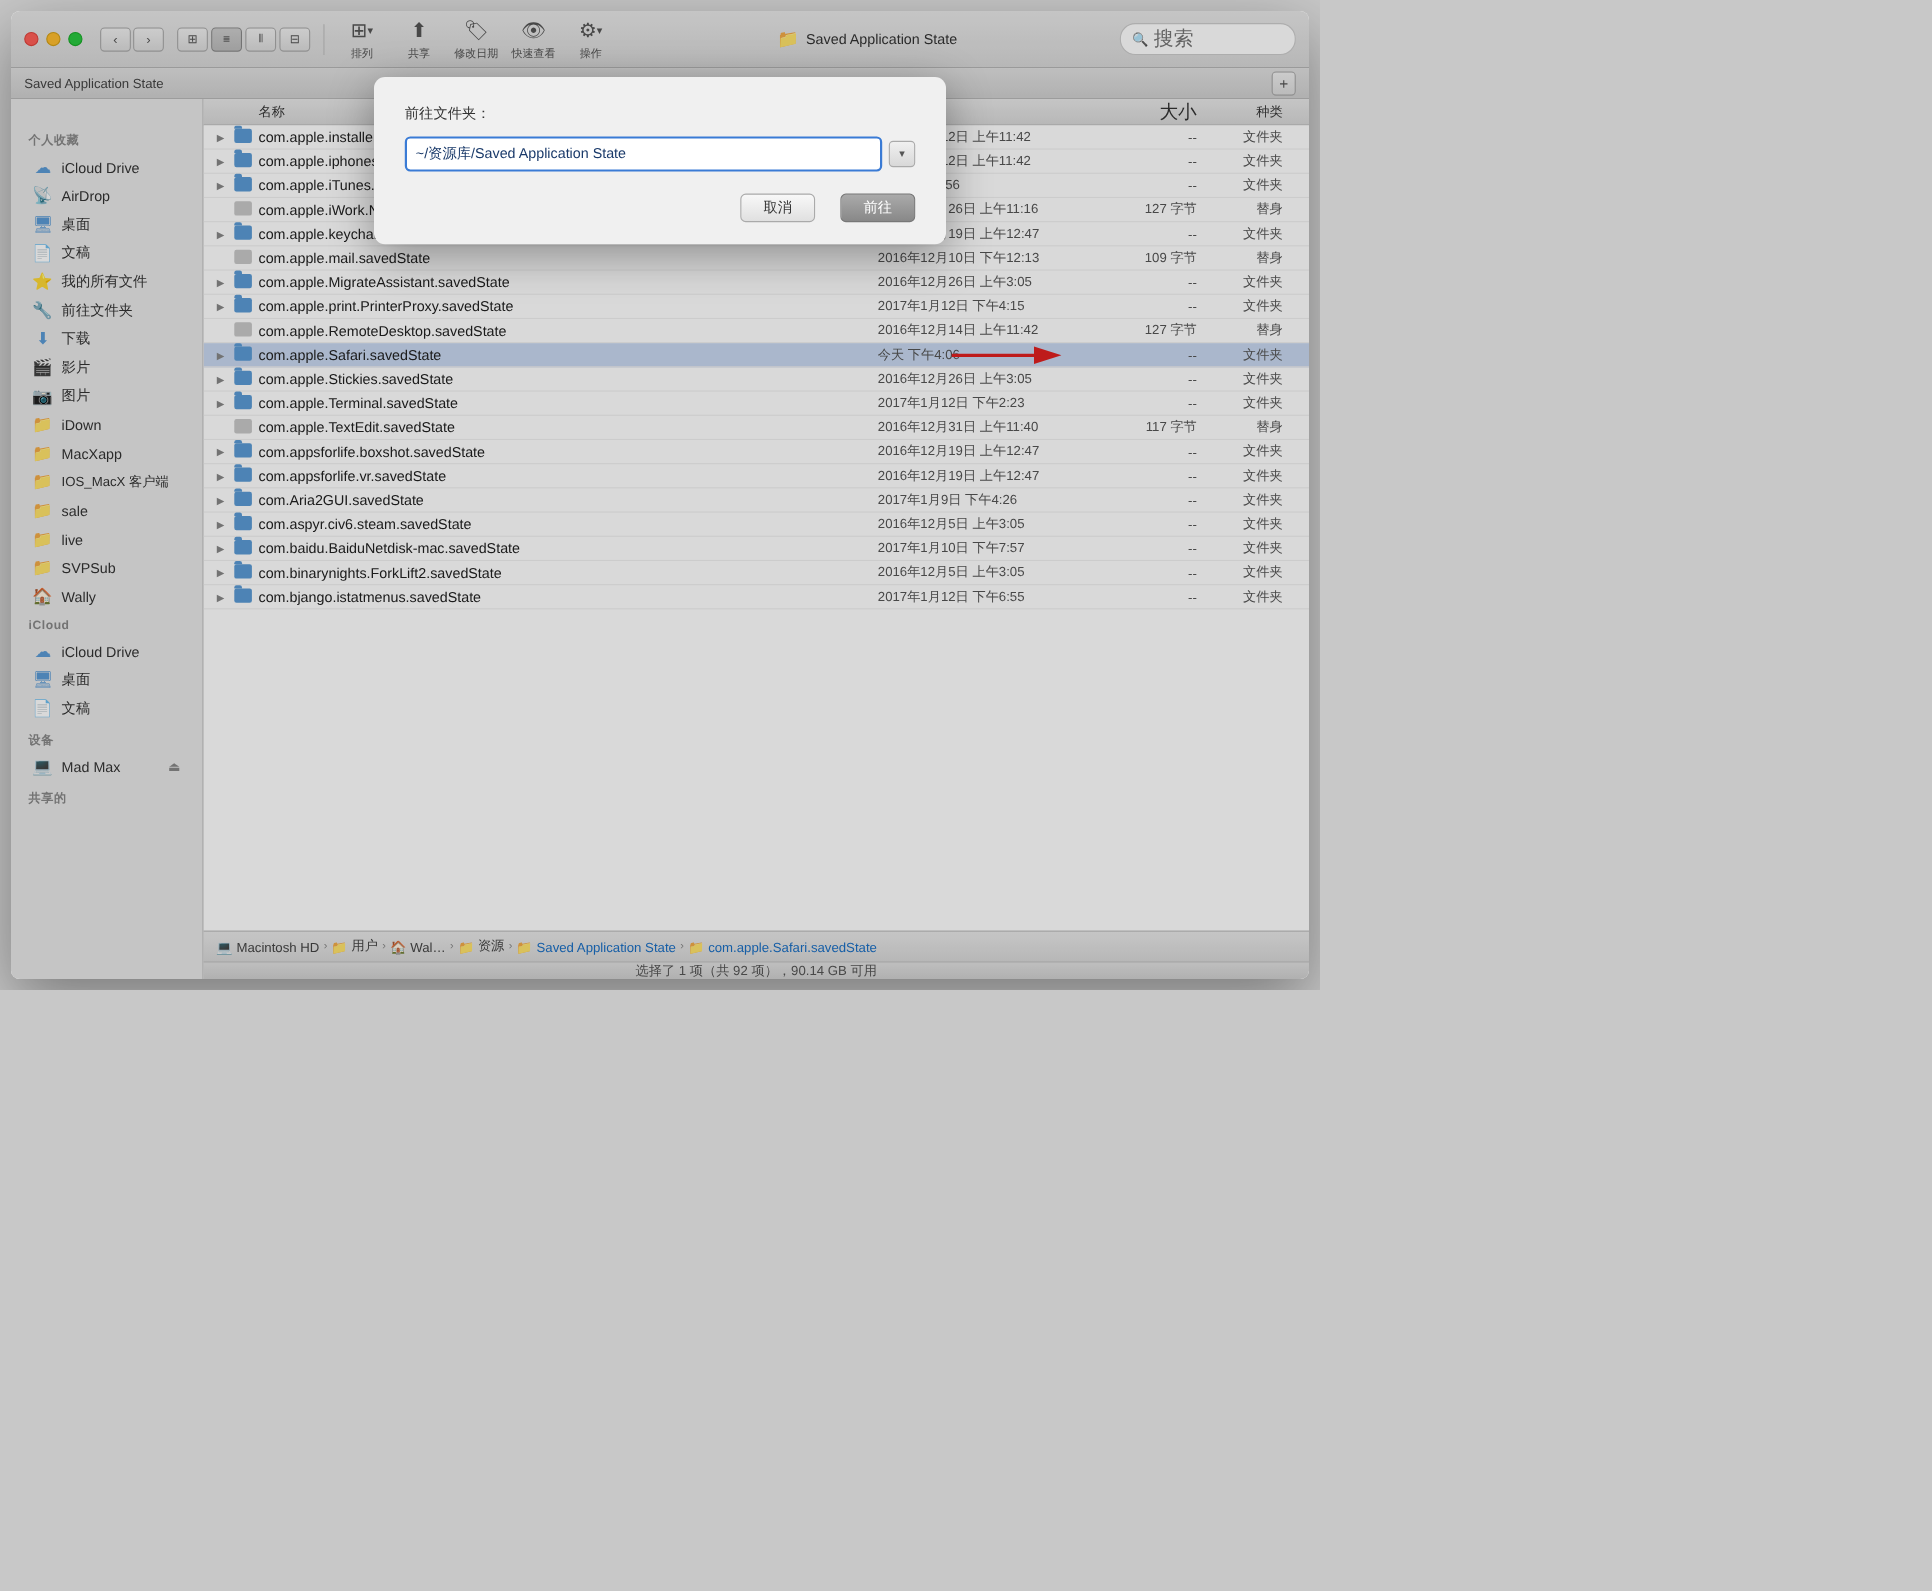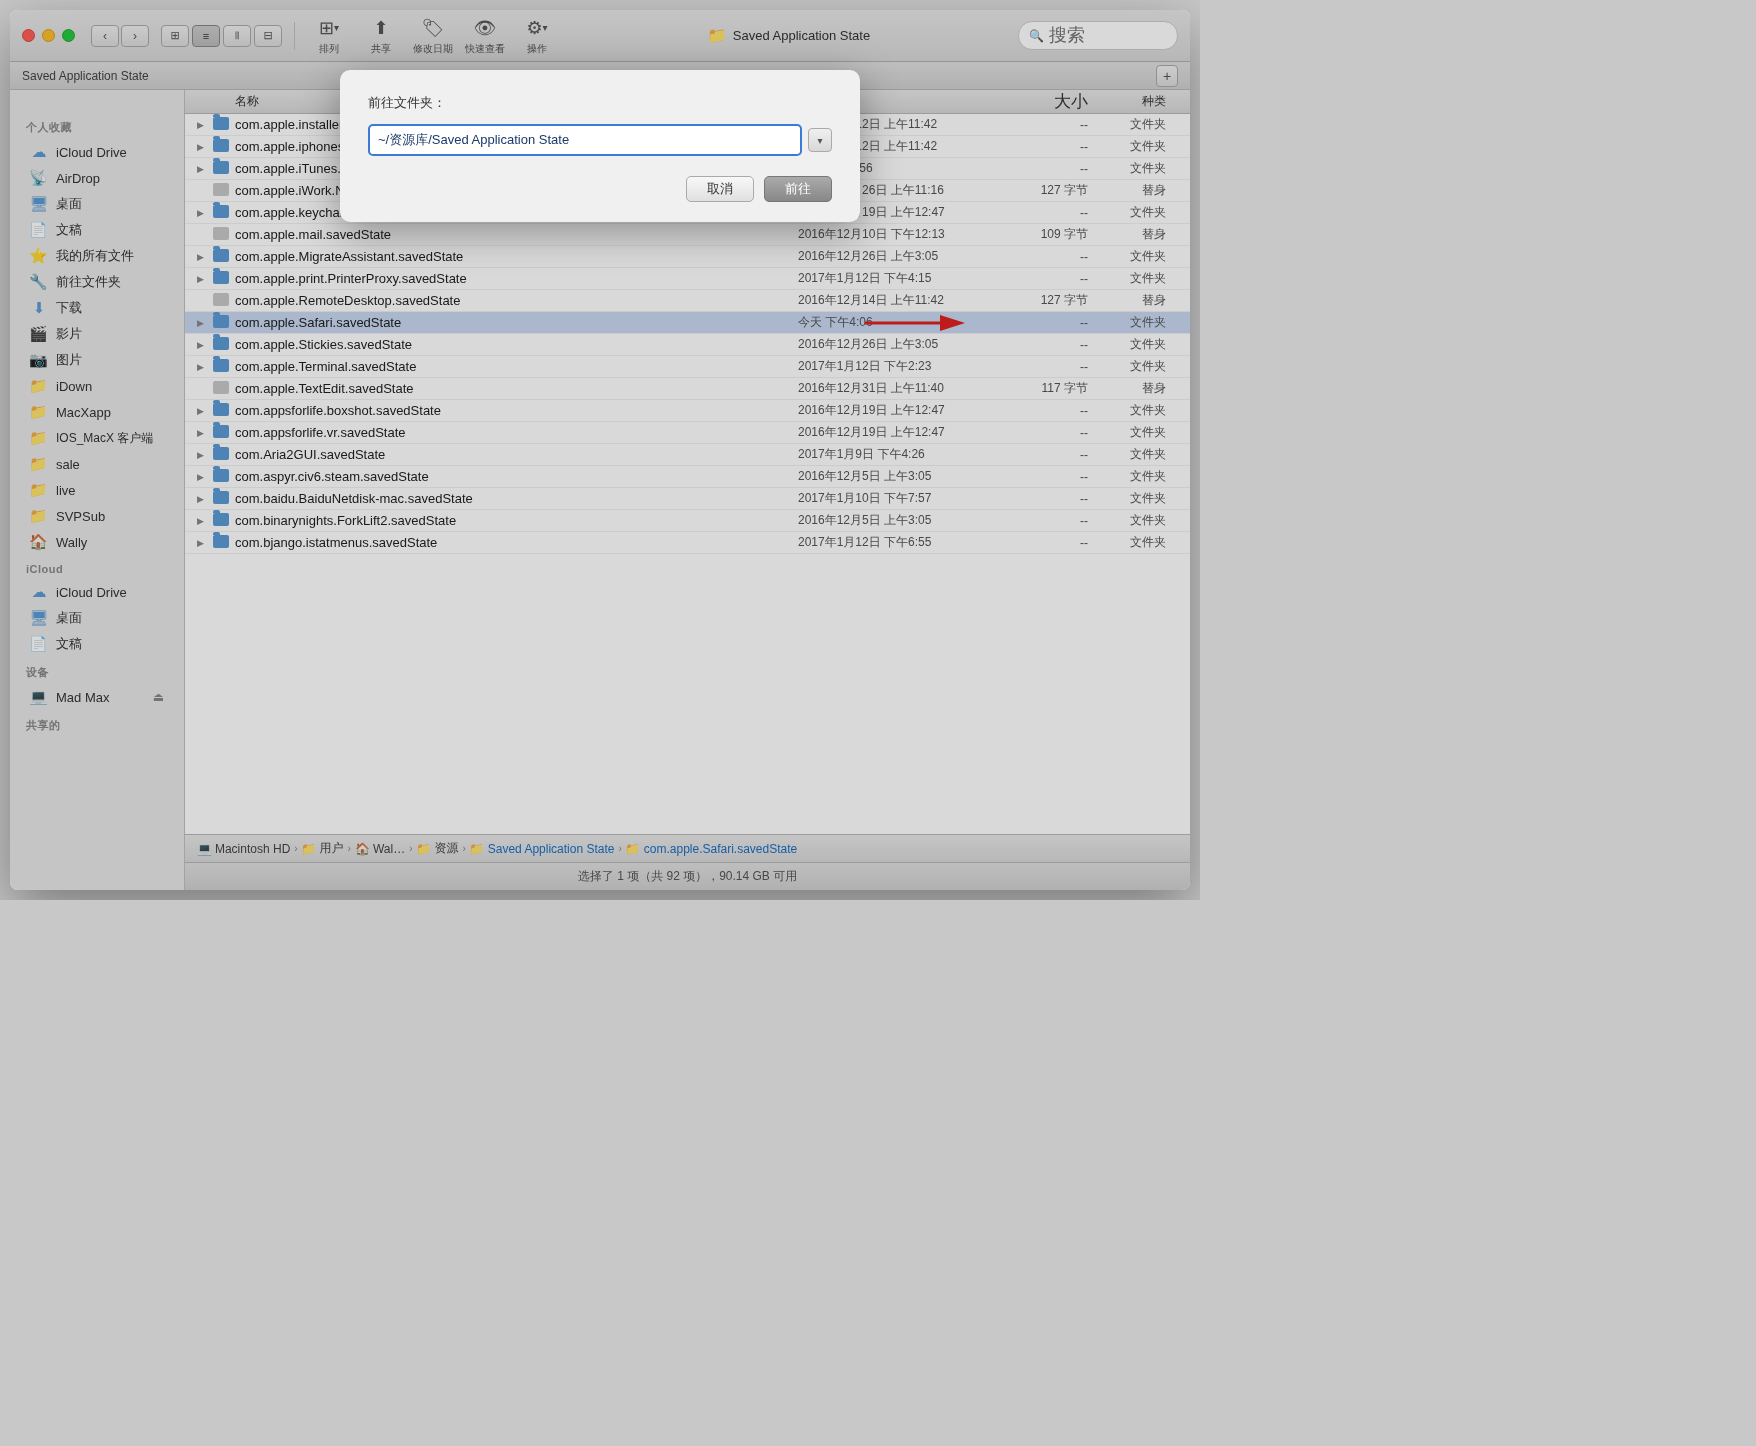--- a/index.html
+++ b/index.html
@@ -287,21 +287,21 @@
       width: 90px;
       font-size: 12px;
       color: #555;
       text-align: right;
       padding-right: 12px;
     }
     
     .status-bar {
       background: linear-gradient(to bottom, #e0e0e0, #d0d0d0);
       border-top: 1px solid #b8b8b8;
-      height: 28px;
+      height: 16px;
       display: flex;
       align-items: center;
       justify-content: center;
       font-size: 12px;
       color: #555;
       flex-shrink: 0;
     }
     
     .bottom-breadcrumb {
       background: linear-gradient(to bottom, #e8e8e8, #d8d8d8);
@@ -372,21 +372,21 @@
       display: flex;
       align-items: center;
       justify-content: center;
       cursor: pointer;
       font-size: 10px;
       color: #555;
     }
     .dialog-buttons {
       display: flex;
       justify-content: flex-end;
-      gap: 10px;
+      gap: 23px;
     }
     .dialog-btn {
       height: 26px;
       padding: 0 20px;
       border-radius: 5px;
       font-size: 13px;
       cursor: pointer;
       border: 1px solid #aaa;
       background: linear-gradient(to bottom, #f8f8f8, #e0e0e0);
       color: #333;

